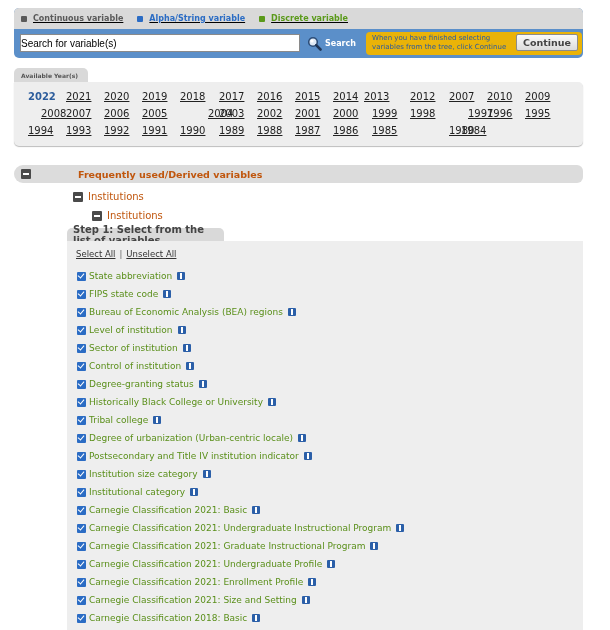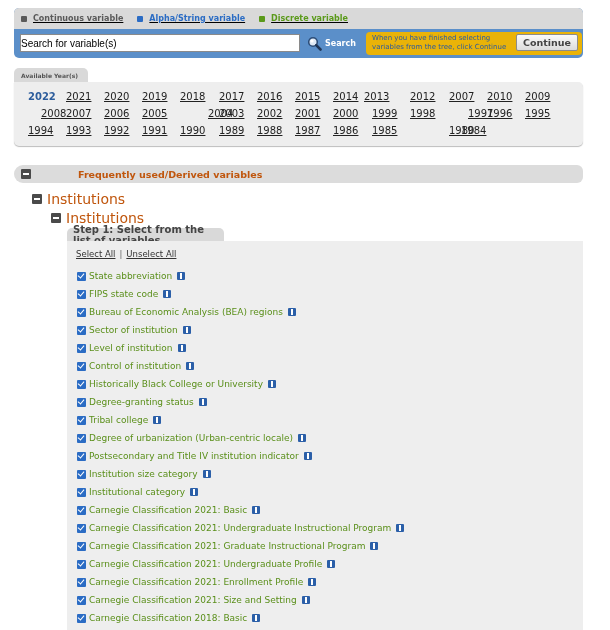--- a/index.html
+++ b/index.html
@@ -23,21 +23,21 @@
   .years-panel { position:absolute; left:14px; top:82px; width:569px; height:64px; background:#eeeeee; border-radius:0 5px 5px 5px; box-shadow:0 1px 1px #bdbdbd; }
   .year { position:absolute; font-family:"DejaVu Sans", sans-serif; font-size:10px; color:#222; text-decoration:underline; cursor:pointer; }
   .year.current { color:#2d5d9c; font-weight:bold; text-decoration:none;text-align:center; }
 
   
   .tree-header { position:absolute; left:14px; top:165px; width:569px; height:18px; background:#dcdcdc; border-radius:9px 6px 6px 9px; display:flex; align-items:center;gap:41px; }
   .minus-box { width:10px; height:10px; background:#4a4a4a; border-radius:1px; position:relative; display:inline-block; }
   .minus-box::after { content:""; position:absolute; left:2px; right:2px; top:4px; height:2px; background:#fff; }
   .tree-header .minus-box { margin-left:7px; }
   .tree-header-label { margin-left:6px; font-size:9.5px; font-weight:bold; color:#c0560d; }
-  .tree-node { position:absolute; display:flex; align-items:center; font-size:14px; color:#c0560d; }
+  .tree-node { position:absolute; display:flex; align-items:center; font-size:10px; color:#c0560d;margin-left:41px; }
   .tree-node .minus-box { margin-right:5px; }
 
   .step-tab { position:absolute; left:67px; top:228px; width:157px; height:13px; background:#d9d9d9; border-radius:5px 5px 0 0; font-size:10px; font-weight:bold; color:#444; display:flex; align-items:center; padding-left:6px; box-sizing:border-box; }
   .var-panel { position:absolute; left:67px; top:241px; width:516px; height:400px; background:#eeeeee; }
   .select-links { position:absolute; left:9px; top:8px; font-size:8.5px; color:#333; }
   .select-links a { color:#333; text-decoration:underline; cursor:pointer; }
   .select-links .sep { margin:0 4px; color:#666; }
 
   .var-list { position:absolute; left:10px; top:26px; }
   .var-item { height:18px; display:flex; align-items:center; font-size:9px; color:#5a8f1a; white-space:nowrap; }
@@ -155,41 +155,41 @@
         <span>FIPS state code</span>
         <span class="info-icon"></span>
       </div>
       <div class="var-item">
         <span class="cb"></span>
         <span>Bureau of Economic Analysis (BEA) regions</span>
         <span class="info-icon"></span>
       </div>
       <div class="var-item">
         <span class="cb"></span>
+        <span>Level of institution</span>
+        <span class="info-icon"></span>
+      </div>
+      <div class="var-item">
+        <span class="cb"></span>
         <span>Sector of institution</span>
         <span class="info-icon"></span>
       </div>
       <div class="var-item">
         <span class="cb"></span>
-        <span>Level of institution</span>
-        <span class="info-icon"></span>
-      </div>
-      <div class="var-item">
-        <span class="cb"></span>
         <span>Control of institution</span>
         <span class="info-icon"></span>
       </div>
       <div class="var-item">
         <span class="cb"></span>
+        <span>Degree-granting status</span>
+        <span class="info-icon"></span>
+      </div>
+      <div class="var-item">
+        <span class="cb"></span>
         <span>Historically Black College or University</span>
-        <span class="info-icon"></span>
-      </div>
-      <div class="var-item">
-        <span class="cb"></span>
-        <span>Degree-granting status</span>
         <span class="info-icon"></span>
       </div>
       <div class="var-item">
         <span class="cb"></span>
         <span>Tribal college</span>
         <span class="info-icon"></span>
       </div>
       <div class="var-item">
         <span class="cb"></span>
         <span>Degree of urbanization (Urban-centric locale)</span>

